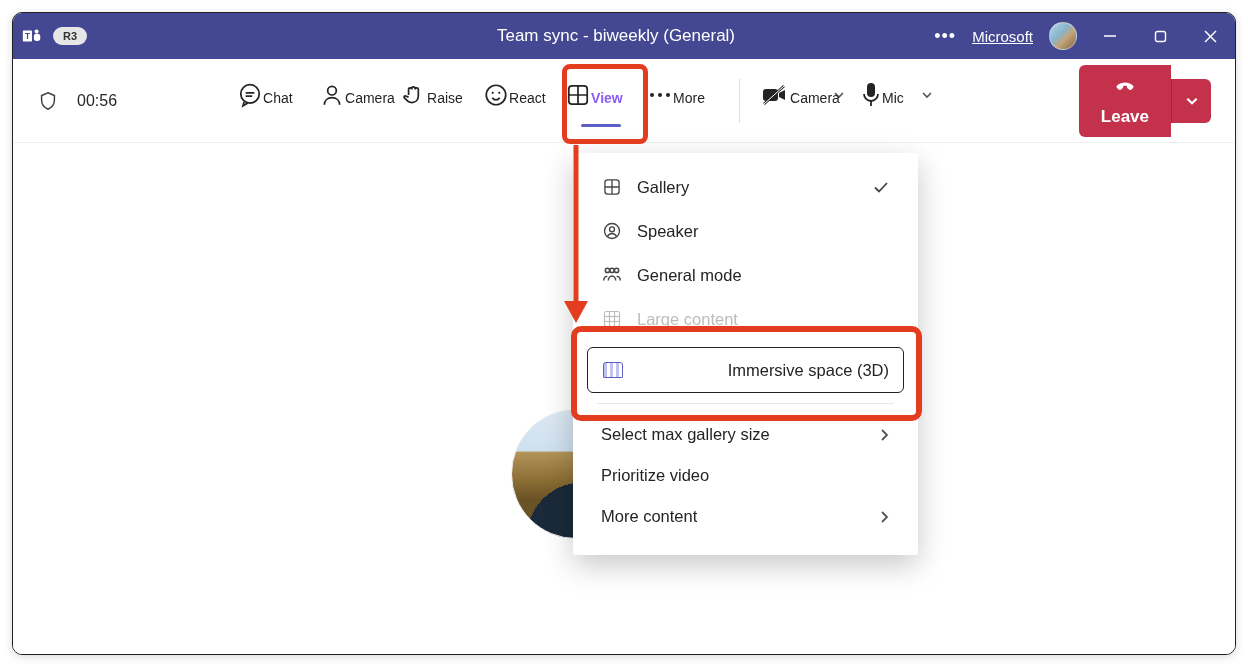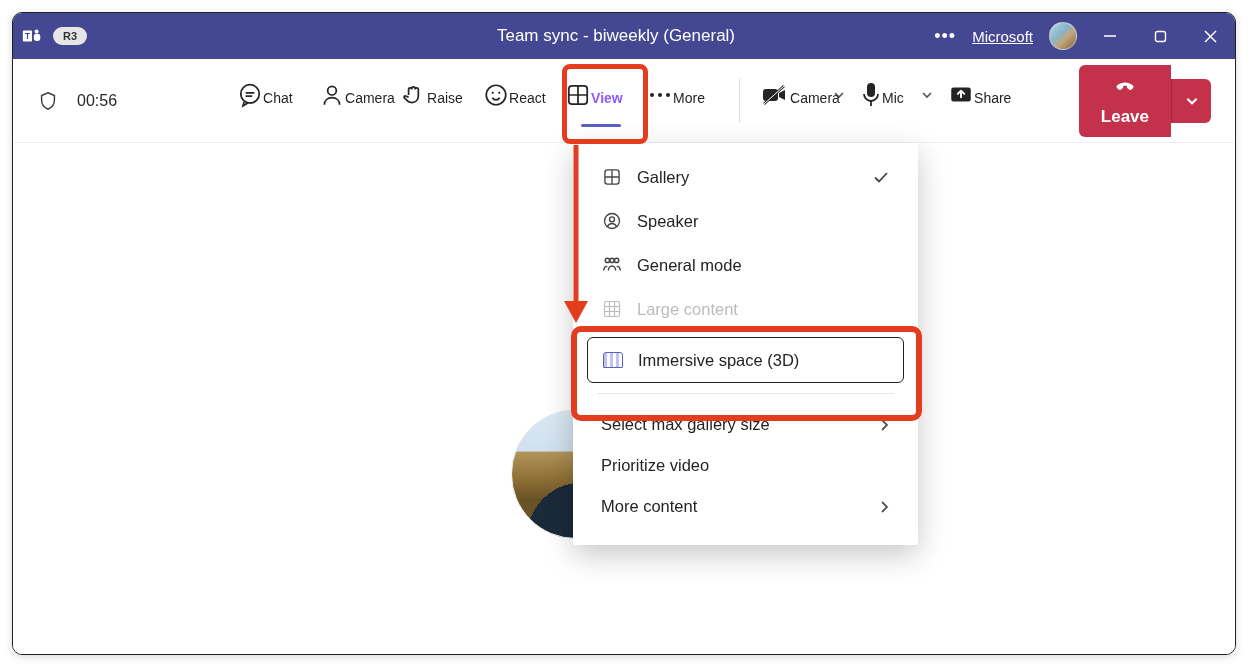--- a/index.html
+++ b/index.html
@@ -70,34 +70,34 @@
     position:absolute; width:130px; height:130px; border-radius:50%;
     left:498px; top:266px;
     background:
       radial-gradient(circle at 55% 100%, #1a2a3a 0%, #1a2a3a 38%, transparent 38%),
       linear-gradient(180deg,#dce9f4 0%, #cfe0ee 32%, #b3945a 33%, #8c6f35 55%, #6a5227 70%);
     border:1px solid #eee;
   }
 
   
   .menu {
-    position:absolute; top:130px; left:560px; width:345px; background:#fff;
+    position:absolute; top:140px; left:560px; width:345px; background:#fff;
     border-radius:2px; box-shadow:0 10px 30px rgba(0,0,0,.22);
     padding:12px 0 18px 0; z-index:20;
   }
   .menu-item {
     display:flex; align-items:center; gap:14px; padding:11px 28px; font-size:16.5px;
     color:#242424; cursor:pointer; position:relative;
   }
   .menu-item.disabled { color:#bcbcbc; cursor:default;}
   .menu-item .check { margin-left:auto; color:#444; }
   .menu-item .chev-r { margin-left:auto; color:#555; }
   .menu-sep { height:1px; background:#e6e6e6; margin:10px 24px; }
   .menu-item.boxed {
-    border:1.5px solid #222; border-radius:6px; margin:6px 14px; padding:11px 14px;
+    border:1.5px solid #222; border-radius:6px; margin:6px 14px; padding:11px 14px;justify-content:space-between;
   }
   .mi-icon { width:22px; height:22px; display:flex; align-items:center; justify-content:center; flex-shrink:0;}
   .immersive-ico {
     width:20px; height:16px; border:1.5px solid #5b5fc7; border-radius:3px 3px 1px 1px;
     background:repeating-linear-gradient(90deg,#c0c2f0 0 3px, transparent 3px 6px);
   }
 
   
   .anno-view {
     position:absolute; top:51px; left:549px; width:86px; height:80px;
@@ -264,29 +264,20 @@
           </span>
           <span class="lbl">Mic</span>
         </div>
         <span class="chev">
           <svg width="12" height="12" viewBox="0 0 12 12" fill="none" stroke="#555" stroke-width="1.6">
               <path d="M2 4l4 4 4-4"></path>
             </svg>
         </span>
       </div>
 
-      <div class="action">
-        <span class="ic">
-          <svg width="26" height="26" viewBox="0 0 24 24" fill="#242424">
-              <rect x="3" y="5" width="18" height="13" rx="2"></rect>
-              <path d="M12 14V8M9 11l3-3 3 3" fill="none" stroke="#fff" stroke-width="1.8" stroke-linecap="round" stroke-linejoin="round"></path>
-            </svg>
-        </span>
-        <span class="lbl">Share</span>
-      </div>
     </div>
 
     <div class="leave-wrap">
       <div class="leave-btn">
         <span>
           <svg width="22" height="22" viewBox="0 0 24 24" fill="#fff">
               <path d="M3.5 14.5c-1-1-1-2.4.1-3.3C6.1 9.3 9 8.3 12 8.3s5.9 1 8.4 2.9c1.1.9 1.1 2.3.1 3.3l-1.4 1.3c-.6.6-1.6.7-2.3.2l-2.1-1.5c-.5-.4-.8-1-.7-1.6l.1-1c-1.3-.3-2.8-.3-4.1 0l.1 1c.1.6-.2 1.3-.7 1.6l-2.1 1.5c-.7.5-1.7.4-2.3-.2z"></path>
             </svg>
         </span>
         <span>Leave</span>

